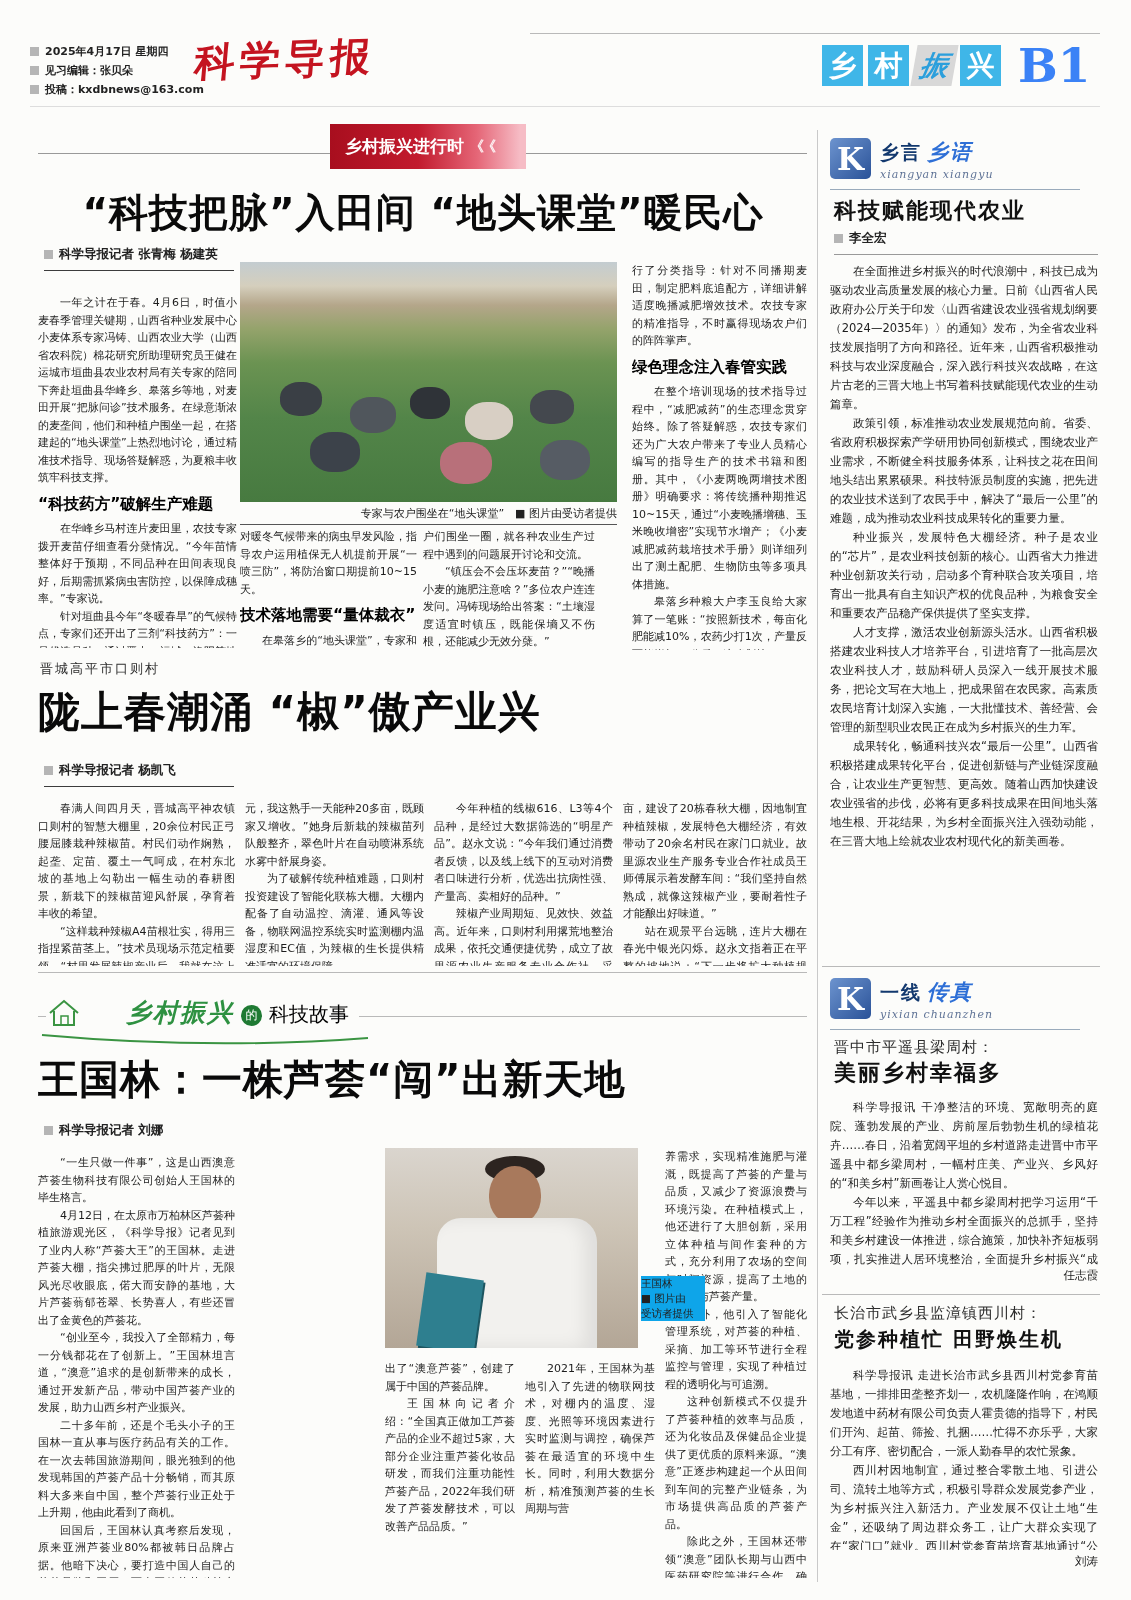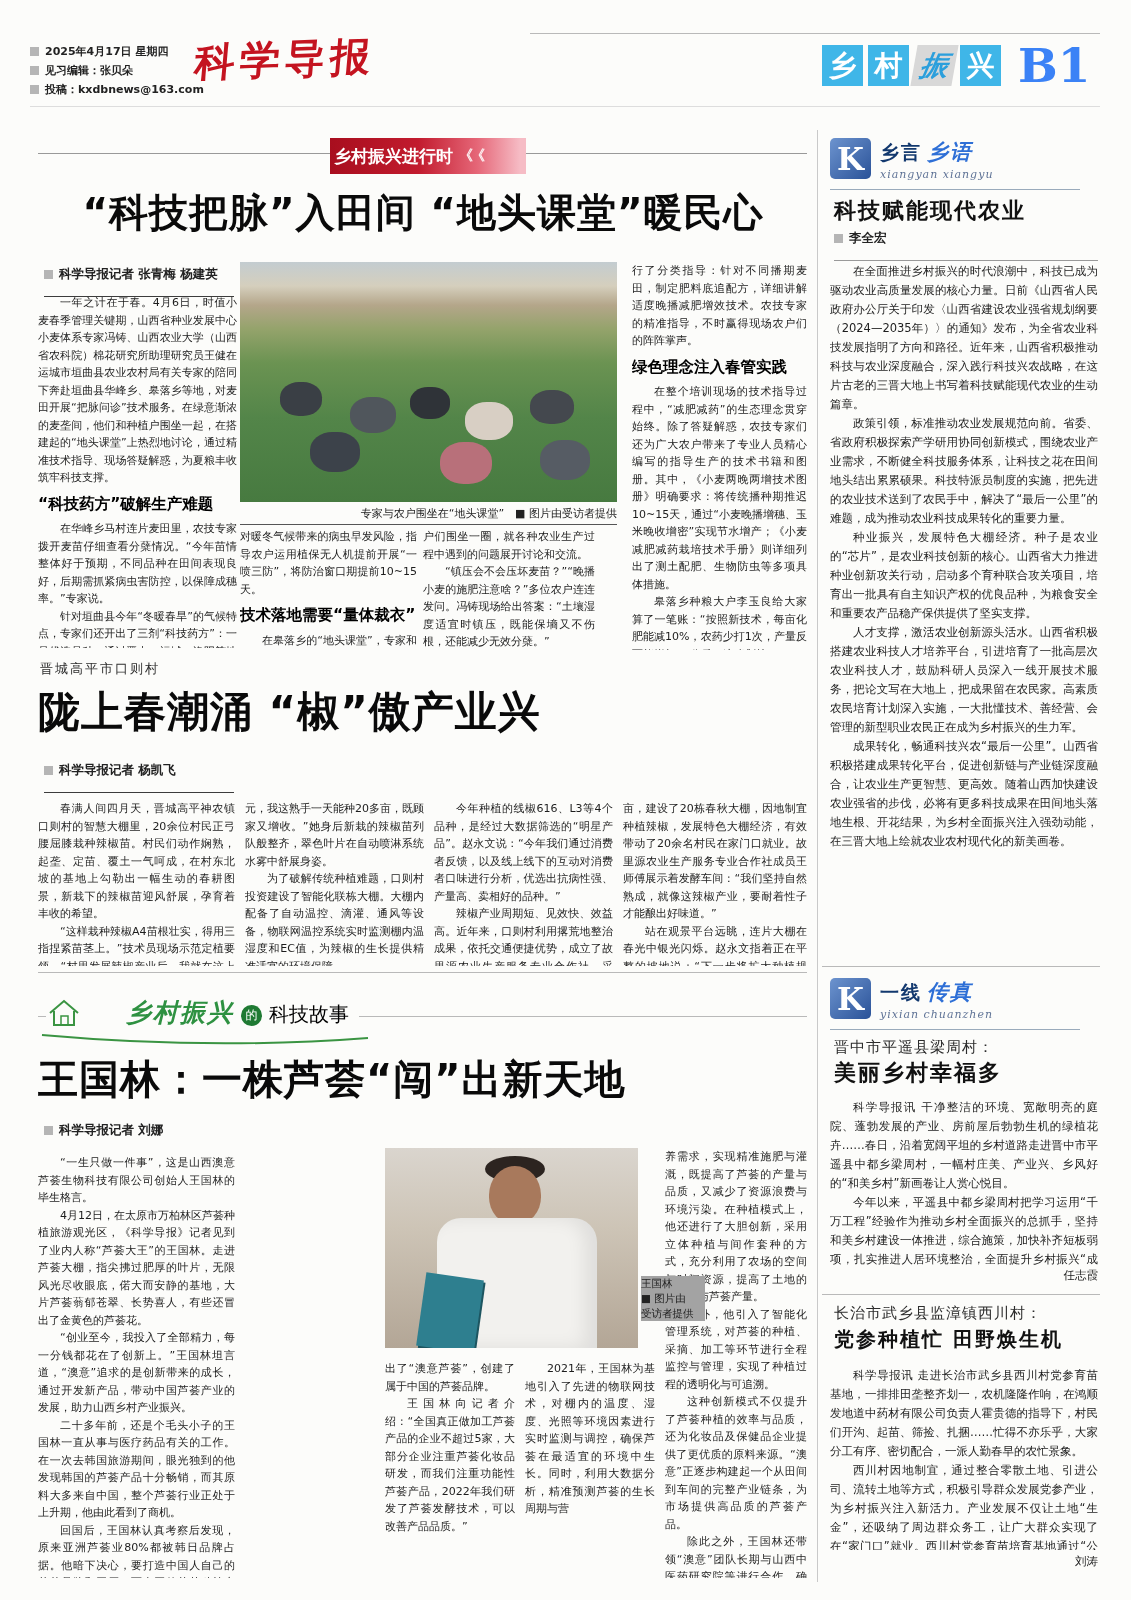--- a/index.html
+++ b/index.html
@@ -19,43 +19,43 @@
   .bchar{width:41px;height:41px;background:#3fb6e8;color:#fff;font-size:28px;font-weight:700;
          display:flex;align-items:center;justify-content:center;}
   .bchar.zhen{background:#d8d8d8;color:#2b9fdc;font-style:italic;font-weight:900;transform:skewX(-10deg);}
   .pageno{font-family:"DejaVu Serif","Liberation Serif",serif;font-size:47px;font-weight:700;color:#3b82f6;margin-left:12px;}
 
   
   .col{position:absolute;font-size:11px;line-height:17.5px;text-align:justify;overflow:hidden;color:#1d1d1d;}
   .col p{margin:0;text-indent:2em;}
   .col p.cont{text-indent:0;}
   .col h4{margin:9px 0 7px;font-size:15.5px;font-weight:700;color:#000;text-indent:0;text-align:left;}
-  .byline{position:absolute;border-bottom:1.5px solid #3c3c3c;padding-bottom:13px;font-size:12.5px;
+  .byline{position:absolute;border-bottom:1.5px solid #3c3c3c;padding-bottom:7px;font-size:12.5px;
           font-weight:700;color:#222;display:flex;align-items:center;}
   .kicker{position:absolute;font-size:13px;color:#2e2e2e;letter-spacing:2px;}
   .headline{position:absolute;font-weight:900;color:#0a0a0a;letter-spacing:1px;}
 
-  .banner1{position:absolute;left:330px;top:138px;width:196px;height:36px;
+  .banner1{position:absolute;left:330px;top:124px;width:196px;height:45px;
            background:linear-gradient(90deg,#a80e1e,#c21b2e 45%,#e56677 75%,#f6bcc5 97%);
-           color:#fff;font-weight:700;font-size:17px;display:flex;align-items:center;padding-left:4px;box-sizing:border-box;}
+           color:#fff;font-weight:700;font-size:17px;display:flex;align-items:center;padding-left:15px;box-sizing:border-box;}
   .banner1 .chev{margin-left:6px;font-size:14px;letter-spacing:-2px;opacity:.9;}
 
   .caption{position:absolute;font-size:11px;color:#222;}
 
   
   .photo1{position:absolute;overflow:hidden;
     background:linear-gradient(180deg,#c3ccd0 0%,#d5cfbd 10%,#b4a68a 18%,#94a36b 28%,#6b9352 42%,#538549 65%,#477a40 100%);}
   .ppl{position:absolute;border-radius:45%;}
   
   .photo3{position:absolute;overflow:hidden;background:linear-gradient(180deg,#dad5ce 0%,#cdc4b6 40%,#b3a696 100%);}
   .p3-head{position:absolute;left:104px;top:18px;width:52px;height:58px;border-radius:50% 50% 46% 46%;background:#a8795c;}
   .p3-hair{position:absolute;left:100px;top:8px;width:60px;height:26px;border-radius:50%;background:#2c2420;}
   .p3-shirt{position:absolute;left:52px;top:70px;width:160px;height:130px;border-radius:24px 24px 0 0;background:#f2f1ee;box-shadow:inset -12px 0 18px rgba(0,0,0,.08);}
   .p3-book{position:absolute;left:36px;top:128px;width:58px;height:74px;background:#2e7f8f;transform:rotate(8deg);box-shadow:2px 2px 0 #1d5560;}
-  .cap3{position:absolute;background:#a3a3a3;z-index:3;font-size:10.5px;line-height:15px;color:#222;}
+  .cap3{position:absolute;background:#0ea5e9;z-index:3;font-size:10.5px;line-height:15px;color:#222;}
   .cap3 p{margin:0;text-indent:0;}
 
   
   .banner3{position:absolute;display:flex;align-items:flex-end;gap:7px;background:#fcfcfa;padding-right:10px;z-index:2;}
   .b3-script{font-size:25px;font-weight:900;font-style:italic;color:#2e9141;letter-spacing:2px;margin-left:37px;}
   .b3-de{width:21px;height:21px;border-radius:50%;background:#1f7a33;color:#fff;font-size:12px;display:flex;align-items:center;justify-content:center;margin-bottom:3px;}
   .b3-rest{font-size:20px;font-weight:400;color:#000000;margin-bottom:1px;}
 
   
   .klogo{width:41px;height:41px;border-radius:5px;background:linear-gradient(135deg,#6d94cf,#2a5298);
@@ -102,21 +102,21 @@
   </div>
   <div class="hr" style="left:30px;top:106px;width:1070px;background:#ddd;"></div>
   <div class="vr" style="left:817px;top:130px;height:1452px;"></div>
 
   <div class="hr" style="left:38px;top:153px;width:769px;background:#999;"></div>
   <div class="banner1">
     <span>乡村振兴进行时</span>
     <span class="chev">《《</span>
   </div>
   <div class="headline" style="left:38px;top:186px;width:770px;text-align:center;font-size:39px;">“科技把脉”入田间 “地头课堂”暖民心</div>
-  <div class="byline" style="left:44px;top:266px;width:190px;">
+  <div class="byline" style="left:44px;top:246px;width:190px;">
     <span class="sq"></span>
       <span>科学导报记者 张青梅 杨建英</span>
   </div>
 
   <div class="col" style="left:38px;top:294px;width:199px;height:354px;">
       <p>一年之计在于春。4月6日，时值小麦春季管理关键期，山西省种业发展中心小麦体系专家冯铸、山西农业大学（山西省农科院）棉花研究所助理研究员王健在运城市垣曲县农业农村局有关专家的陪同下奔赴垣曲县华峰乡、皋落乡等地，对麦田开展“把脉问诊”技术服务。在绿意渐浓的麦垄间，他们和种植户围坐一起，在搭建起的“地头课堂”上热烈地讨论，通过精准技术指导、现场答疑解惑，为夏粮丰收筑牢科技支撑。</p>
       <h4>“科技药方”破解生产难题</h4>
       <p>在华峰乡马村连片麦田里，农技专家拨开麦苗仔细查看分蘖情况。“今年苗情整体好于预期，不同品种在田间表现良好，后期需抓紧病虫害防控，以保障成穗率。”专家说。</p>
       <p>针对垣曲县今年“冬暖春旱”的气候特点，专家们还开出了三剂“科技药方”：一是优选品种，通过晋中、运城、洛阳等地12个旱地小麦品种展示，鉴选出适宜本地区的旱地小麦品种；二是科学镇压，推荐采用平播方式，结合播前、播后、冬前、早春四次镇压，保墒效率提升显著；三是早防病虫，针</p>
     </div>

